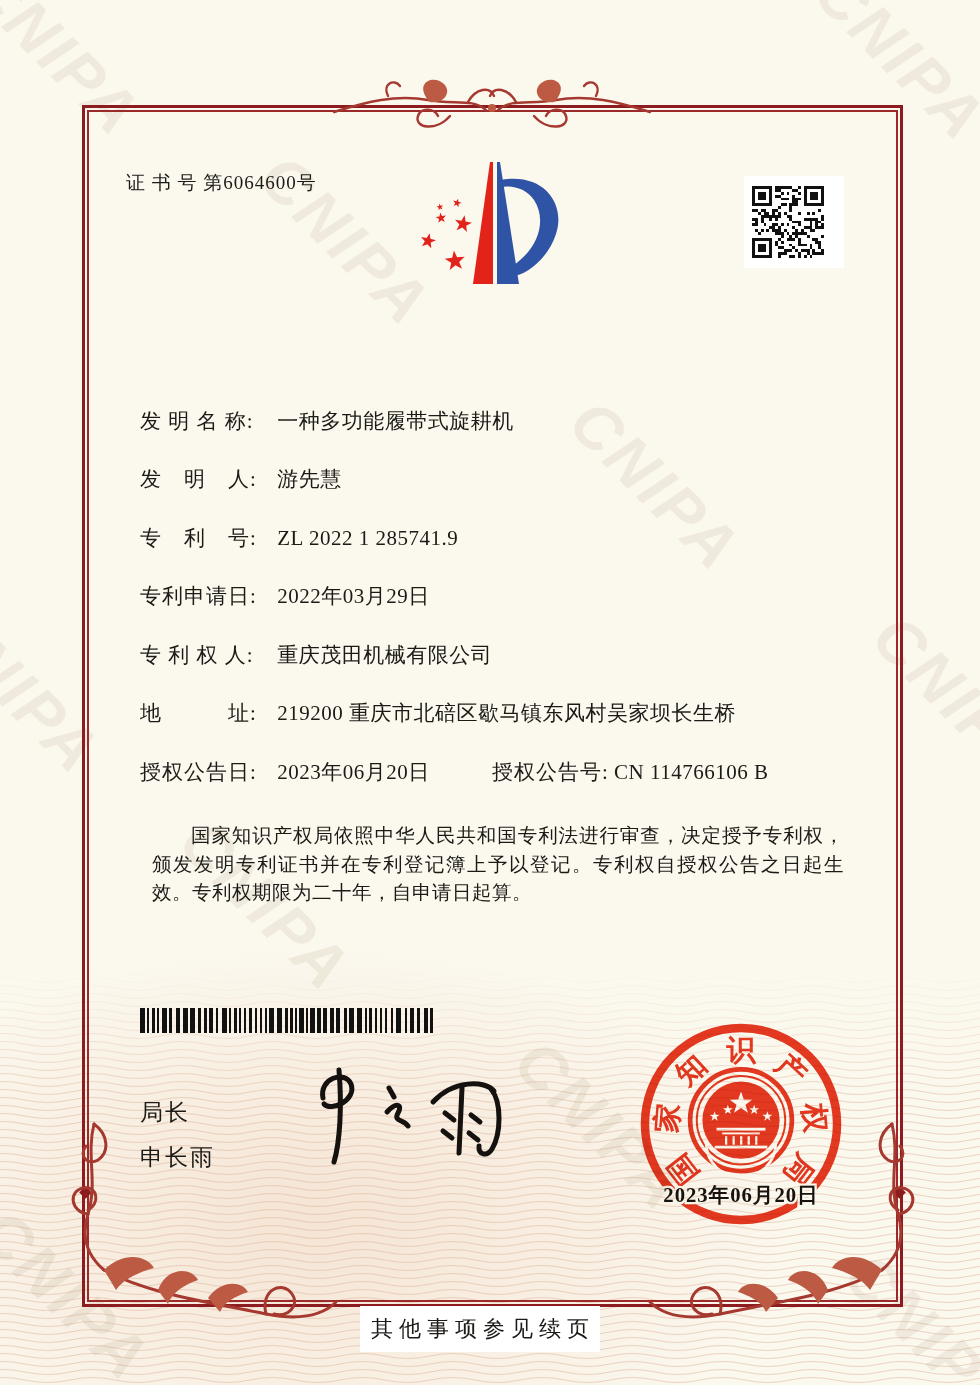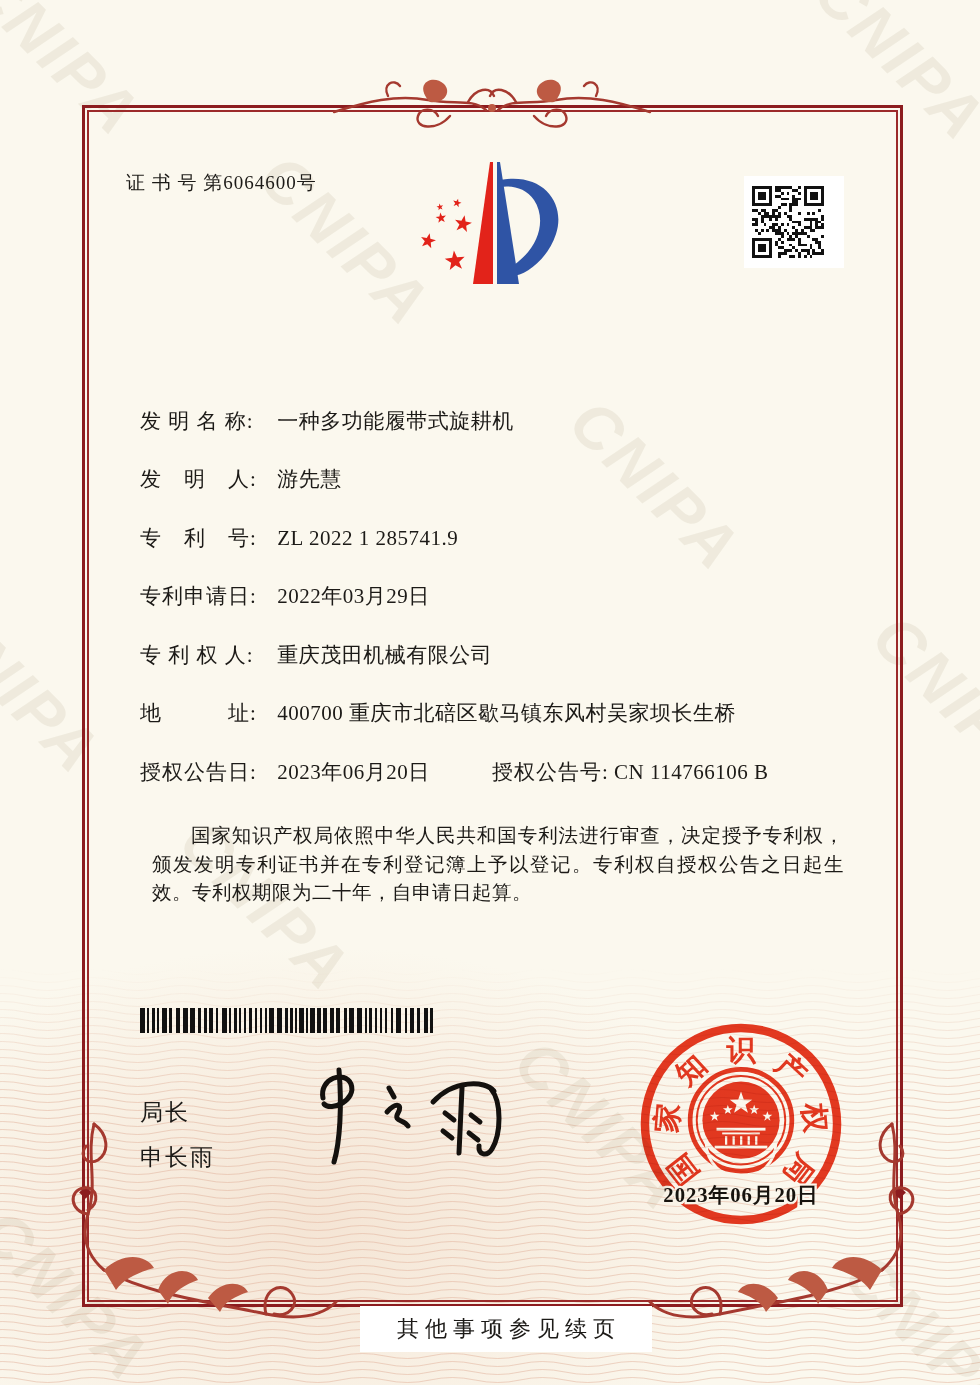--- a/index.html
+++ b/index.html
@@ -49,21 +49,21 @@
   .paras p{text-indent:2em;margin:12px}
   
   .barcode{position:absolute;left:140px;top:1008px;z-index:4}
   .officer{position:absolute;left:140px;top:1092px;z-index:5;
     font-family:Liberation Mono, monospace;font-size:23px;line-height:45px;letter-spacing:2px}
   .sig{position:absolute;left:295px;top:1058px;z-index:5}
   .sig path{fill:none;stroke:#14110e;stroke-width:5;stroke-linecap:round;stroke-linejoin:round}
   .seal{position:absolute;left:628px;top:1008px;z-index:5;mix-blend-mode:multiply}
   .seal text{font-family:"Liberation Serif","DejaVu Serif",serif}
   .pageno{position:absolute;left:82px;top:1266px;width:821px;z-index:4;text-align:center;font-size:16px;letter-spacing:1px}
-  .note{position:absolute;left:360px;top:1306px;width:292px;height:46px;background:#fff;z-index:4;
+  .note{position:absolute;left:360px;top:1306px;width:240px;height:46px;background:#fff;z-index:4;
     display:flex;align-items:center;justify-content:center;font-size:22px;letter-spacing:6px;text-indent:6px}
 </style>
 </head>
 <body>
 
 <div class="page">
 
   <div class="tint"></div>
   <svg class="waves" viewBox="0 0 980 417" width="980" height="417">
       <path d="M-20 4 q 22 -5 45 0 q 23 5 45 0 q 22 -5 45 0 q 23 5 45 0 q 22 -5 45 0 q 23 5 45 0 q 22 -5 45 0 q 23 5 45 0 q 22 -5 45 0 q 23 5 45 0 q 22 -5 45 0 q 23 5 45 0 q 22 -5 45 0 q 23 5 45 0 q 22 -5 45 0 q 23 5 45 0 q 22 -5 45 0 q 23 5 45 0 q 22 -5 45 0 q 23 5 45 0 q 22 -5 45 0 q 23 5 45 0 q 22 -5 45 0 q 23 5 45 0"></path>
@@ -401,21 +401,21 @@
     <div class="row" style="top:582px">
       <span class="lab">专利申请日:</span>
       <span class="val">2022年03月29日</span>
     </div>
     <div class="row" style="top:641px">
       <span class="lab">专 利 权 人:</span>
       <span class="val">重庆茂田机械有限公司</span>
     </div>
     <div class="row" style="top:699px">
       <span class="lab">地　　　址:</span>
-      <span class="val">400700 重庆市北碚区歇马镇东风村吴家坝长生桥</span>
+      <span class="val">219200 重庆市北碚区歇马镇东风村吴家坝长生桥</span>
     </div>
     <div class="row" style="top:758px">
       <span class="lab">授权公告日:</span>
       <span class="val">2023年06月20日</span>
       <span class="grant2">
         <span class="lab2">授权公告号:</span>
         <span class="val">CN 114766106 B</span>
       </span>
     </div>
   </div>

